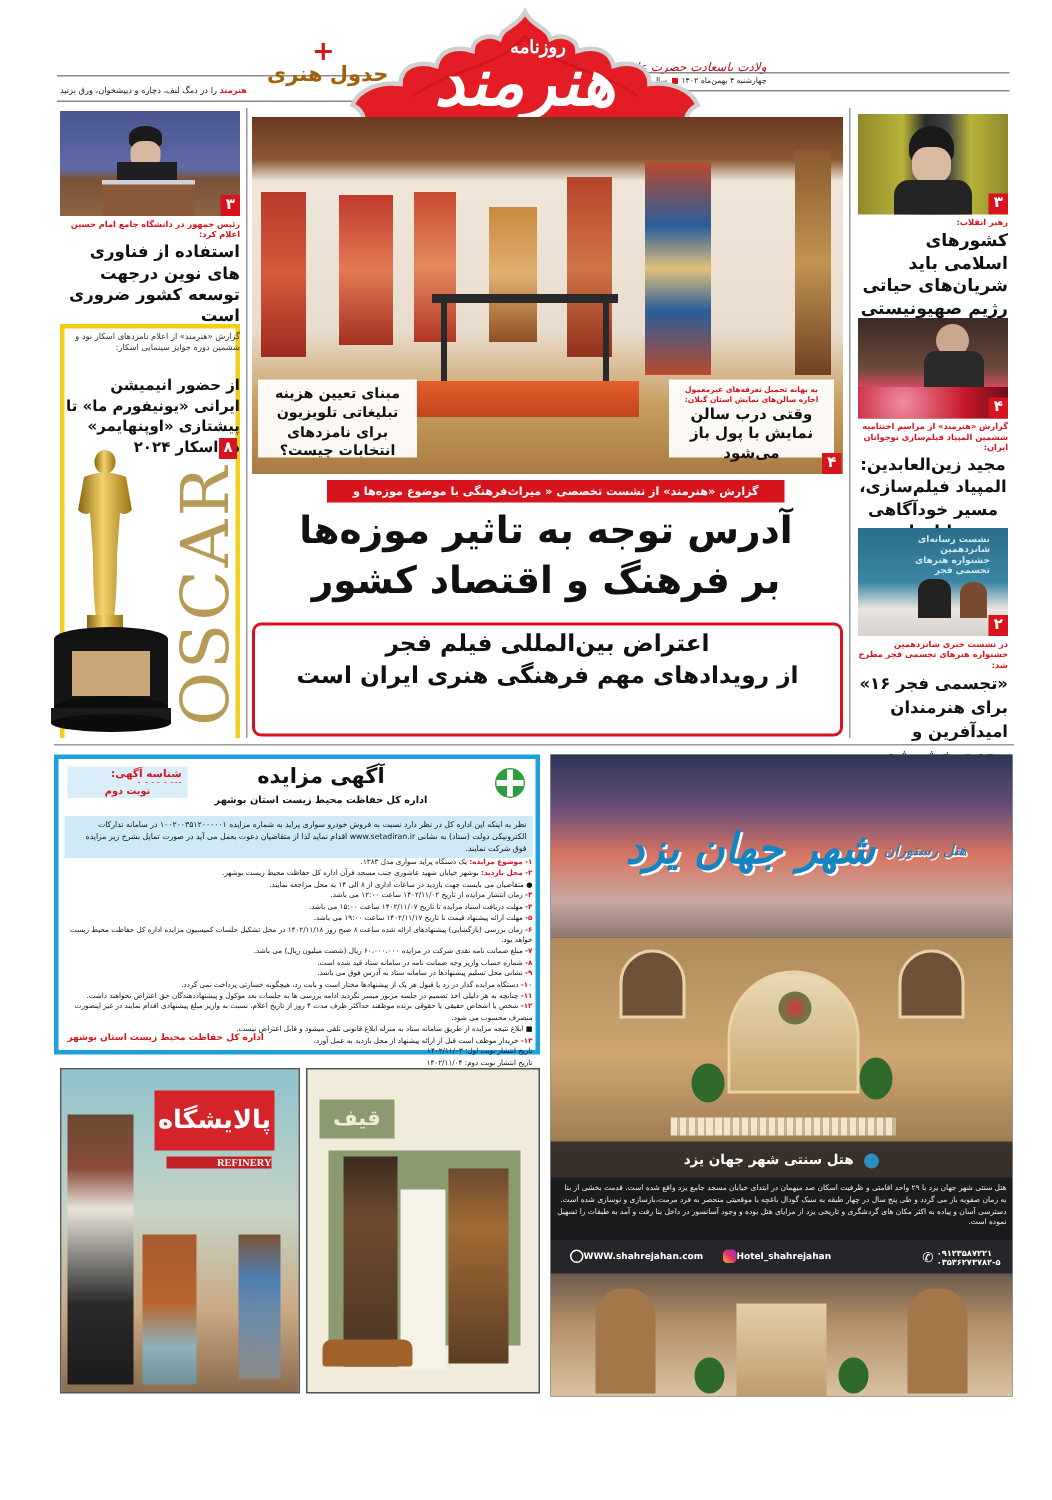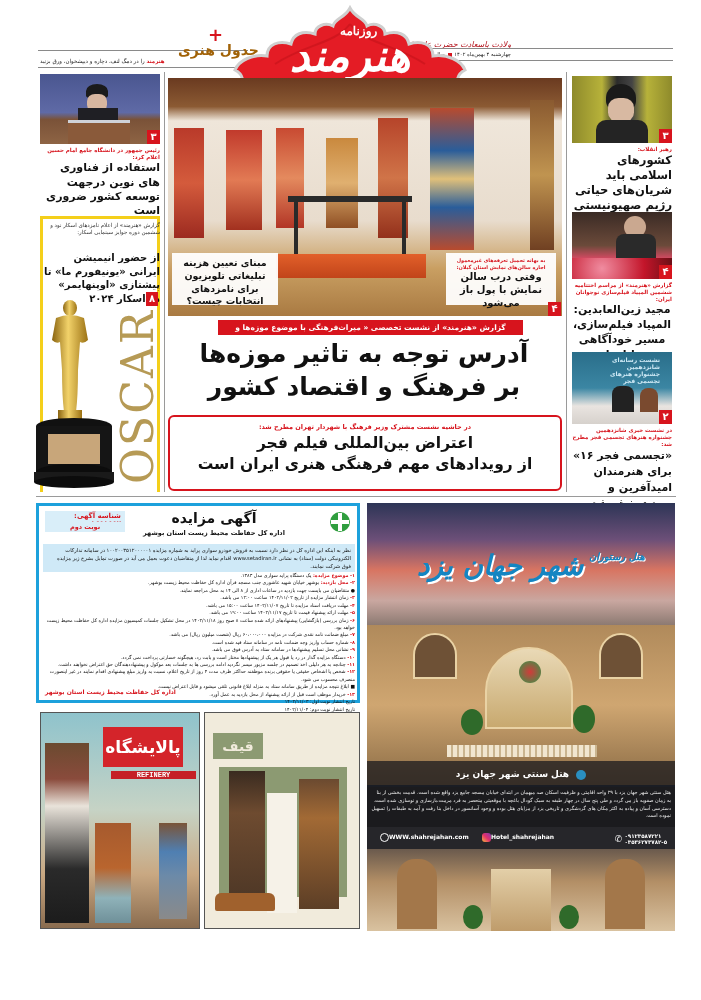--- a/index.html
+++ b/index.html
@@ -59,21 +59,21 @@
   .auc-footer { position:absolute; left: 6px; top: 182px; font-size: 6px; font-weight: bold; color: #d7141d; }
 
   
   .poster { position: absolute; border: 1px solid #555; overflow: hidden; }
   .poster-refinery { left: 40px; top: 712px; width: 160px; height: 217px; background: linear-gradient(180deg,#8fc3cc 0%,#c6d3c5 45%,#c9a882 75%,#8a6c4f 100%); }
   .poster-second { left: 204px; top: 712px; width: 156px; height: 217px; background: #f1ebdc; }
 
   
   .hotel { left: 367px; top: 503px; width: 308px; height: 428px; background: #1f2b3a; overflow: hidden; }
   .hotel-sky { position:absolute; left:0; top:0; width:100%; height:122px; background: linear-gradient(180deg,#2d3556 0%,#6c4f78 30%,#d87562 55%,#c9a7a0 80%,#8c7a72 100%); }
-  .hotel-title-sub { position:absolute; left: 222px; top: 48px; font-family: "DejaVu Serif", serif; font-style: italic; color:#1485c2; font-size: 10px; font-weight: bold; text-shadow: 1px 1px 0 #fff; }
+  .hotel-title-sub { position:absolute; left: 222px; top: 58px; font-family: "DejaVu Serif", serif; font-style: italic; color:#1485c2; font-size: 10px; font-weight: normal; text-shadow: 1px 1px 0 #fff; }
   .hotel-title-main { position:absolute; left: 50px; top: 46px; font-family: "DejaVu Serif", serif; font-style: italic; color:#1485c2; font-size: 28px; font-weight: bold; text-shadow: 1.5px 1.5px 0 #fff; }
   .hotel-court { position:absolute; left:0; top:122px; width:100%; height:160px; background: linear-gradient(180deg,#b08a5b 0%,#cfa671 50%,#8a6b45 100%); }
   .hotel-window { position:absolute; left: 118px; top: 22px; width: 88px; height: 82px; border: 2px solid #e9d2a4; border-radius: 44px 44px 0 0; background: linear-gradient(#e9d9b6,#c8a96f); }
   .hotel-namebar { position:absolute; left:0; top: 258px; width:100%; height: 26px; background: rgba(25,25,30,0.75); text-align:center; color:#fff; font-size: 9px; font-weight:bold; line-height: 26px; }
   .hotel-desc { position:absolute; left:0; top: 284px; width:100%; height: 40px; background:#1b1b1e; color:#eee; font-size: 5px; line-height: 1.55; padding: 2px 4px; text-align: right; }
   .hotel-contact { position:absolute; left:0; top: 324px; width:100%; height: 22px; background:#26262a; color:#fff; font-size: 6px; font-weight: bold; }
   .hotel-contact .c { position:absolute; top: 6px; }
   .hotel-bottom { position:absolute; left:0; top: 346px; width:100%; height: 82px; background: linear-gradient(180deg,#6a5a4d,#b38f66 40%,#d9c2a0 100%); }
 
   .icon-circle { display:inline-block; width: 9px; height: 9px; border: 1px solid #fff; border-radius: 50%; vertical-align: middle; margin-left: 3px; }
@@ -212,21 +212,20 @@
   <div class="headline-sm" style="font-size:10px; line-height:1.3;">وقتی درب سالن نمایش با پول باز می‌شود</div>
 </div>
 <div class="abs badge-num" style="left:548px; top:302px; right:auto; bottom:auto;">۴</div>
 
 <div class="abs red-strip">گزارش «هنرمند» از نشست تخصصی « میراث‌فرهنگی با موضوع موزه‌ها و اقتصاد»:</div>
 <div class="abs main-head">
   <div>آدرس توجه به تاثیر موزه‌ها</div>
   <div>بر فرهنگ و اقتصاد کشور</div>
 </div>
 <div class="abs fajr-box">
-  <div class="fajr-kicker">در حاشیه نشست مشترک وزیر فرهنگ با شهردار تهران مطرح شد:</div>
   <div class="fajr-head">اعتراض بین‌المللی فیلم فجر</div>
   <div class="fajr-head" style="margin-top:0;">از رویدادهای مهم فرهنگی هنری ایران است</div>
 </div>
 
 <div class="rule" style="left:36px; width:640px; top:496px; background:#9a9a9a;"></div>
 
 <div class="abs auction">
   <div class="auc-title">آگهی مزایده</div>
   <div class="auc-org">اداره کل حفاظت محیط زیست استان بوشهر</div>
   <div class="auc-id">شناسه آگهی: ۱۶۵۱۵۵۷</div>
@@ -254,21 +253,21 @@
     <div><span>■</span> <span>ابلاغ نتیجه مزایده از طریق سامانه ستاد به منزله ابلاغ قانونی تلقی میشود و قابل اعتراض نیست.</span></div>
     <div><span class="n">۱۳-</span> <span>خریدار موظف است قبل از ارائه پیشنهاد از محل بازدید به عمل آورد.</span></div>
     <div>تاریخ انتشار نوبت اول: ۱۴۰۲/۱۱/۰۳</div>
     <div>تاریخ انتشار نوبت دوم: ۱۴۰۲/۱۱/۰۴</div>
   </div>
   <div class="auc-footer">اداره کل حفاظت محیط زیست استان بوشهر</div>
 </div>
 
 <div class="poster poster-refinery">
   <div style="position:absolute; left:62px; top:14px; width:80px; height:40px; background:#d4242a; color:#fff; font-size:17px; font-weight:bold; text-align:center; line-height:40px;">پالایشگاه</div>
-  <div style="position:absolute; left:70px; top:58px; width:85px; background:#c52026; color:#fff; font-size:7px; font-weight:bold; text-align:center; font-family:Liberation Mono, monospace;">REFINERY</div>
+  <div style="position:absolute; left:70px; top:58px; width:70px; background:#c52026; color:#fff; font-size:7px; font-weight:bold; text-align:right; font-family:Liberation Serif, serif;">REFINERY</div>
   <div style="position:absolute; left:4px; top:30px; width:44px; height:180px; background: linear-gradient(180deg,#6b4a30 0%,#8a4b3c 20%,#e9e3da 35%,#2a2a2a 70%,#1c1c1c);"></div>
   <div style="position:absolute; left:54px; top:110px; width:36px; height:100px; background: linear-gradient(180deg,#a65a2e,#b9652e 45%,#8fb2b9 75%,#6f9099);"></div>
   <div style="position:absolute; left:118px; top:110px; width:28px; height:96px; background: linear-gradient(180deg,#7a5438,#4f7fb2 30%,#6c8aa8 55%,#8a8a8a);"></div>
 </div>
 <div class="poster poster-second">
   <div style="position:absolute; left:8px; top:20px; width:50px; height:26px; background:#8c9a72; color:#f1ebdc; font-size:14px; font-weight:bold; text-align:center; line-height:26px;">قیف</div>
   <div style="position:absolute; left:14px; top:54px; width:128px; height:130px; background:#8c9a72;"></div>
   <div style="position:absolute; left:24px; top:58px; width:36px; height:140px; background: linear-gradient(180deg,#3a2b20,#6e4b30 30%,#4a3525);"></div>
   <div style="position:absolute; left:62px; top:80px; width:30px; height:120px; background:#f6f2e8;"></div>
   <div style="position:absolute; left:94px; top:66px; width:40px; height:130px; background: linear-gradient(180deg,#6b4a30,#a26a35 30%,#5c3e26);"></div>

